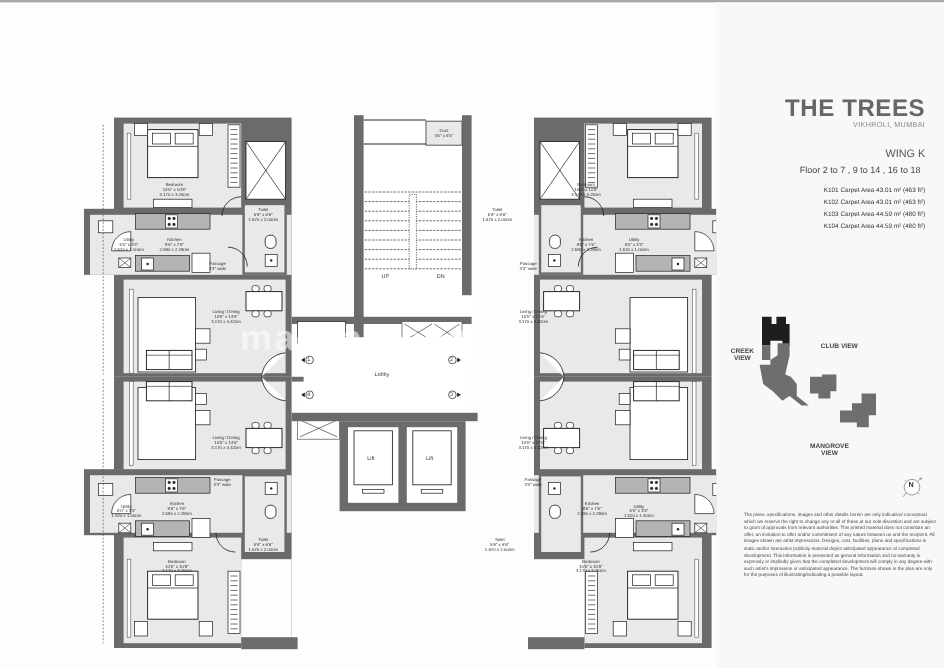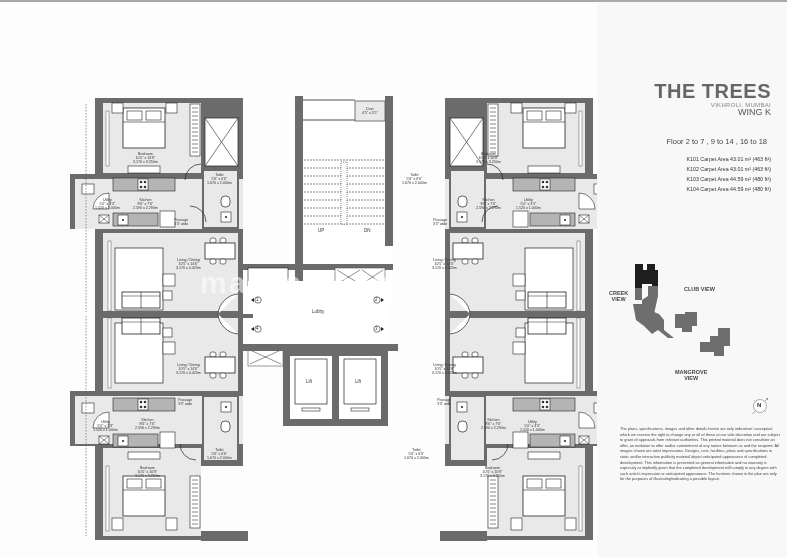--- a/index.html
+++ b/index.html
@@ -2,21 +2,21 @@
 <html><head>
 <meta charset="utf-8">
 <style>
   html,body{margin:0;padding:0;}
   body{width:787px;height:557px;position:relative;overflow:hidden;background:#fdfdfd;font-family:"Liberation Sans",sans-serif;}
   .topbar{position:absolute;left:0;top:0;width:787px;height:2px;background:#a9a9a9;}
   .plan{position:absolute;left:0;top:18px;width:597px;height:391px;background:#fdfdfd;}
   .panel{position:absolute;left:597px;top:2px;width:190px;height:555px;background:#f8f8f8;}
   .title{position:absolute;right:16px;top:80px;font-size:20px;font-weight:bold;color:#666;letter-spacing:0.5px;margin-left:40px;}
   .subtitle{position:absolute;right:16px;top:102px;font-size:6px;color:#888;letter-spacing:0.3px;}
-  .wing{position:absolute;right:16px;top:107px;font-size:9px;color:#555;}
+  .wing{position:absolute;right:16px;top:123px;font-size:9px;color:#555;}
   .floors{position:absolute;right:20px;top:137px;font-size:7.5px;color:#444;}
   .units{position:absolute;right:16px;top:154px;font-size:5.3px;color:#333;text-align:right;line-height:10px;}
   .keylabel{position:absolute;font-size:5.5px;font-weight:bold;color:#444;text-align:center;line-height:6px;}
   .disclaimer{position:absolute;left:620px;top:426px;width:160px;font-size:3.9px;color:#444;line-height:5.6px;}
   .compass{position:absolute;left:751px;top:397px;width:18px;height:18px;}
   .lbl{position:absolute;font-size:3.6px;color:#333;text-align:center;line-height:4.2px;white-space:nowrap;}
   .lbl-m{position:absolute;font-size:4.5px;color:#333;text-align:center;}
   .watermark{position:absolute;left:200px;top:248px;font-size:30px;color:rgba(255,255,255,0.55);font-weight:bold;letter-spacing:2px;pointer-events:none;}
 </style>
 </head>

